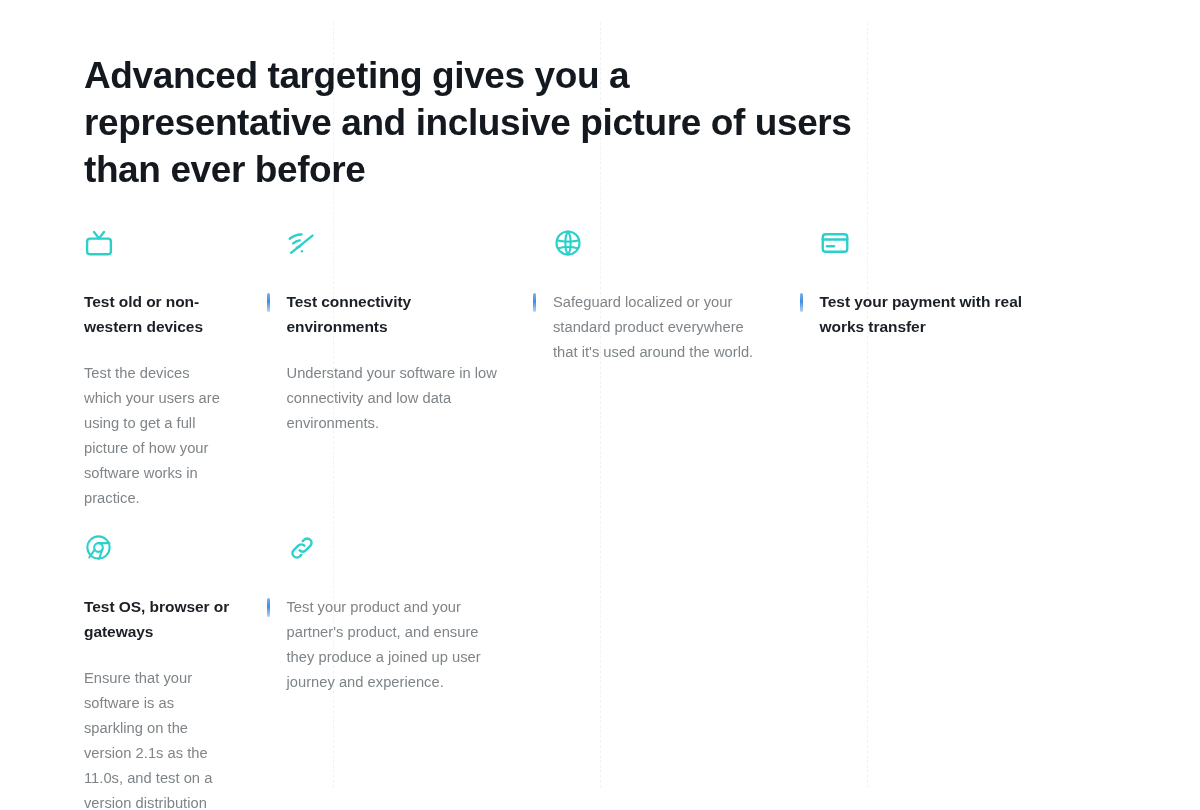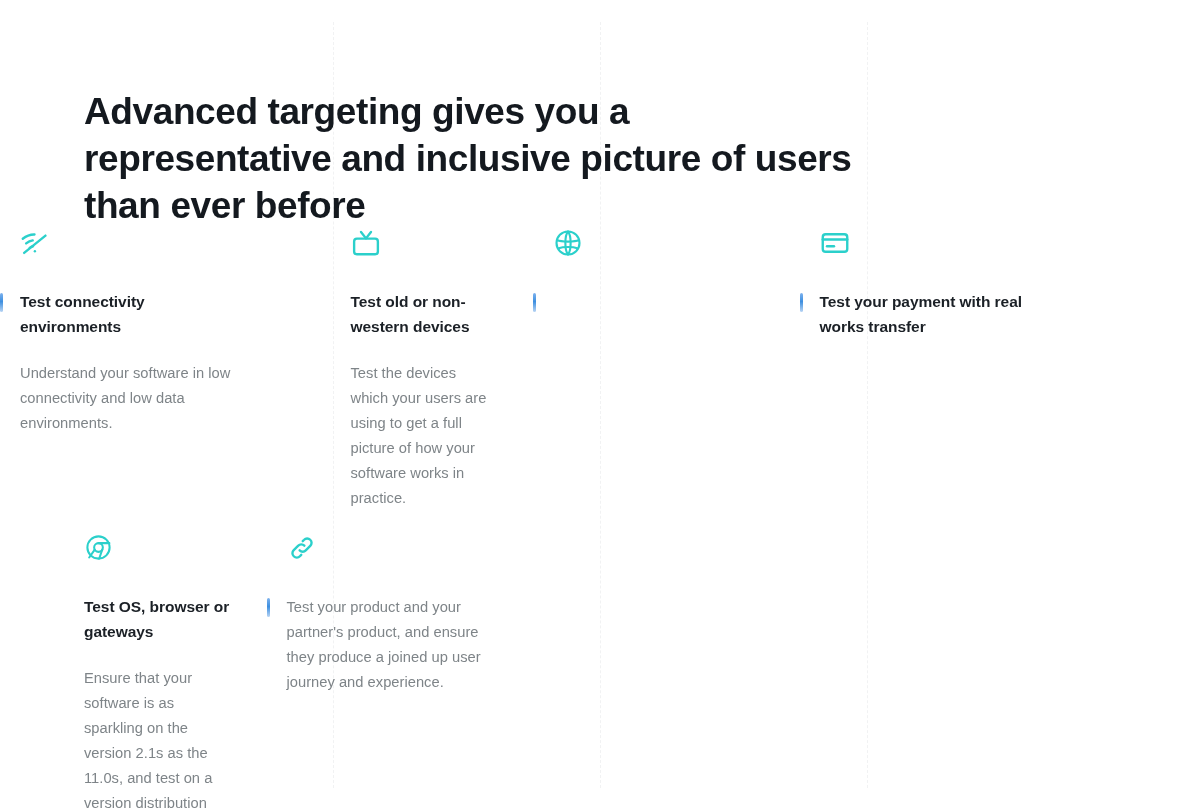--- a/index.html
+++ b/index.html
@@ -36,21 +36,20 @@
   .headline {
     position: absolute;
     left: 84px;
     top: 52px;
     width: 800px;
     font-size: 37px;
     line-height: 47px;
     font-weight: 700;
     letter-spacing: -0.4px;
     color: #14191f;
-    margin-top: 36px;
   }
 
   
   .grid {
     position: absolute;
     left: 0;
     top: 228px;
     width: 1200px;
   }
 
@@ -115,64 +114,65 @@
   <div class="divider d1"></div>
   <div class="divider d2"></div>
   <div class="divider d3"></div>
 
   <h1 class="headline">Advanced targeting gives you a representative and inclusive picture of users than ever before</h1>
 
   <div class="grid">
 
     <div class="row row1">
 
+      <div class="cell c0">
+        <span class="icon-wrap">
+          <svg width="30" height="30" viewBox="0 0 24 24" fill="none" stroke="#2BD0CB" stroke-width="1.9" stroke-linecap="round" stroke-linejoin="round">
+            <rect x="2.5" y="8.5" width="19" height="12.5" rx="2.2"></rect>
+            <path d="M8 3.2 L12 8.3 L16 3.2"></path>
+          </svg>
+        </span>
+        <h3 class="feat-head">
+          
+          <span>Test old or non-western devices</span>
+        </h3>
+        <p class="feat-body">Test the devices which your users are using to get a full picture of how your software works in practice.</p>
+      </div>
+
       <div class="cell c1">
         <span class="icon-wrap">
           <svg width="30" height="30" viewBox="0 0 24 24" fill="none" stroke="#2BD0CB" stroke-width="1.9" stroke-linecap="round" stroke-linejoin="round">
             <path d="M2.2 8.6 C5.2 6.2 8.4 5.1 11.6 5.2"></path>
             <path d="M4.9 12.3 C6.6 11.0 8.4 10.2 10.2 9.9"></path>
             <path d="M7.8 15.9 C8.6 15.2 9.5 14.8 10.4 14.6"></path>
             <circle cx="11.9" cy="18.6" r="0.95" fill="#2BD0CB" stroke="none"></circle>
             <path d="M20.4 6.1 L3.3 19.9" stroke-width="1.9"></path>
           </svg>
         </span>
         <h3 class="feat-head">
           <span class="accent"></span>
           <span>Test connectivity environments</span>
         </h3>
         <p class="feat-body">Understand your software in low connectivity and low data environments.</p>
-      </div>
-
-      <div class="cell c0">
-        <span class="icon-wrap">
-          <svg width="30" height="30" viewBox="0 0 24 24" fill="none" stroke="#2BD0CB" stroke-width="1.9" stroke-linecap="round" stroke-linejoin="round">
-            <rect x="2.5" y="8.5" width="19" height="12.5" rx="2.2"></rect>
-            <path d="M8 3.2 L12 8.3 L16 3.2"></path>
-          </svg>
-        </span>
-        <h3 class="feat-head">
-          
-          <span>Test old or non-western devices</span>
-        </h3>
-        <p class="feat-body">Test the devices which your users are using to get a full picture of how your software works in practice.</p>
       </div>
 
       <div class="cell c2">
         <span class="icon-wrap">
           <svg width="30" height="30" viewBox="0 0 24 24" fill="none" stroke="#2BD0CB" stroke-width="1.7" stroke-linecap="round" stroke-linejoin="round">
             <circle cx="12" cy="12" r="9.2"></circle>
             <path d="M12 2.9 C9.2 6.0 9.2 18.0 12 21.1"></path>
             <path d="M12 2.9 C14.8 6.0 14.8 18.0 12 21.1"></path>
             <path d="M3.2 9.6 C6.6 11.3 17.4 11.3 20.8 9.6"></path>
             <path d="M4.6 16.2 C8.0 14.9 16.0 14.9 19.4 16.2"></path>
           </svg>
         </span>
         <h3 class="feat-head">
           <span class="accent"></span>
         </h3>
+        <p class="feat-body">Safeguard localized or your standard product everywhere that it's used around the world.</p>
       </div>
 
       <div class="cell c3">
         <span class="icon-wrap">
           <svg width="30" height="30" viewBox="0 0 24 24" fill="none" stroke="#2BD0CB" stroke-width="1.9" stroke-linecap="round" stroke-linejoin="round">
             <rect x="2.2" y="5.0" width="19.6" height="14" rx="2.3"></rect>
             <path d="M2.2 9.2 L21.8 9.2"></path>
             <path d="M5.6 14.6 L11.2 14.6"></path>
           </svg>
         </span>

